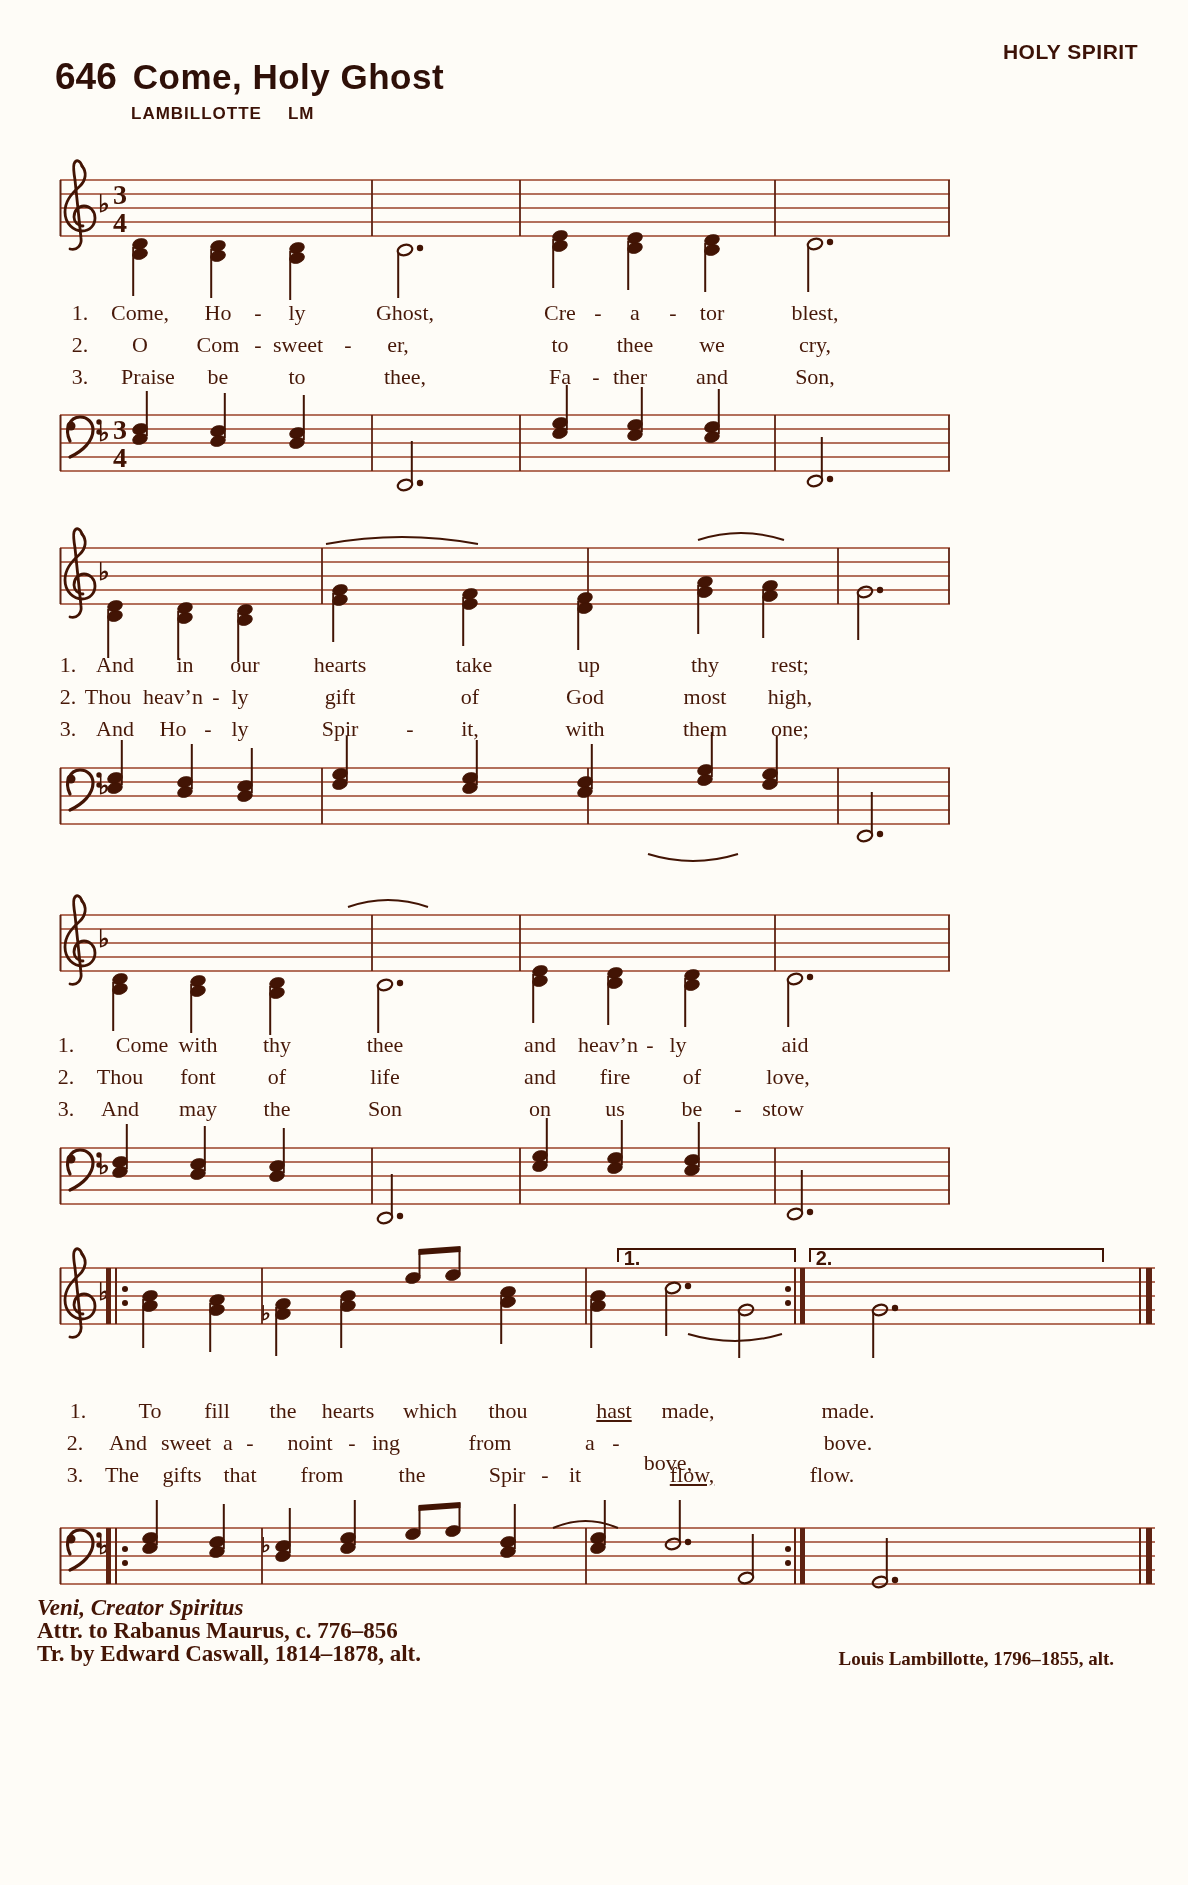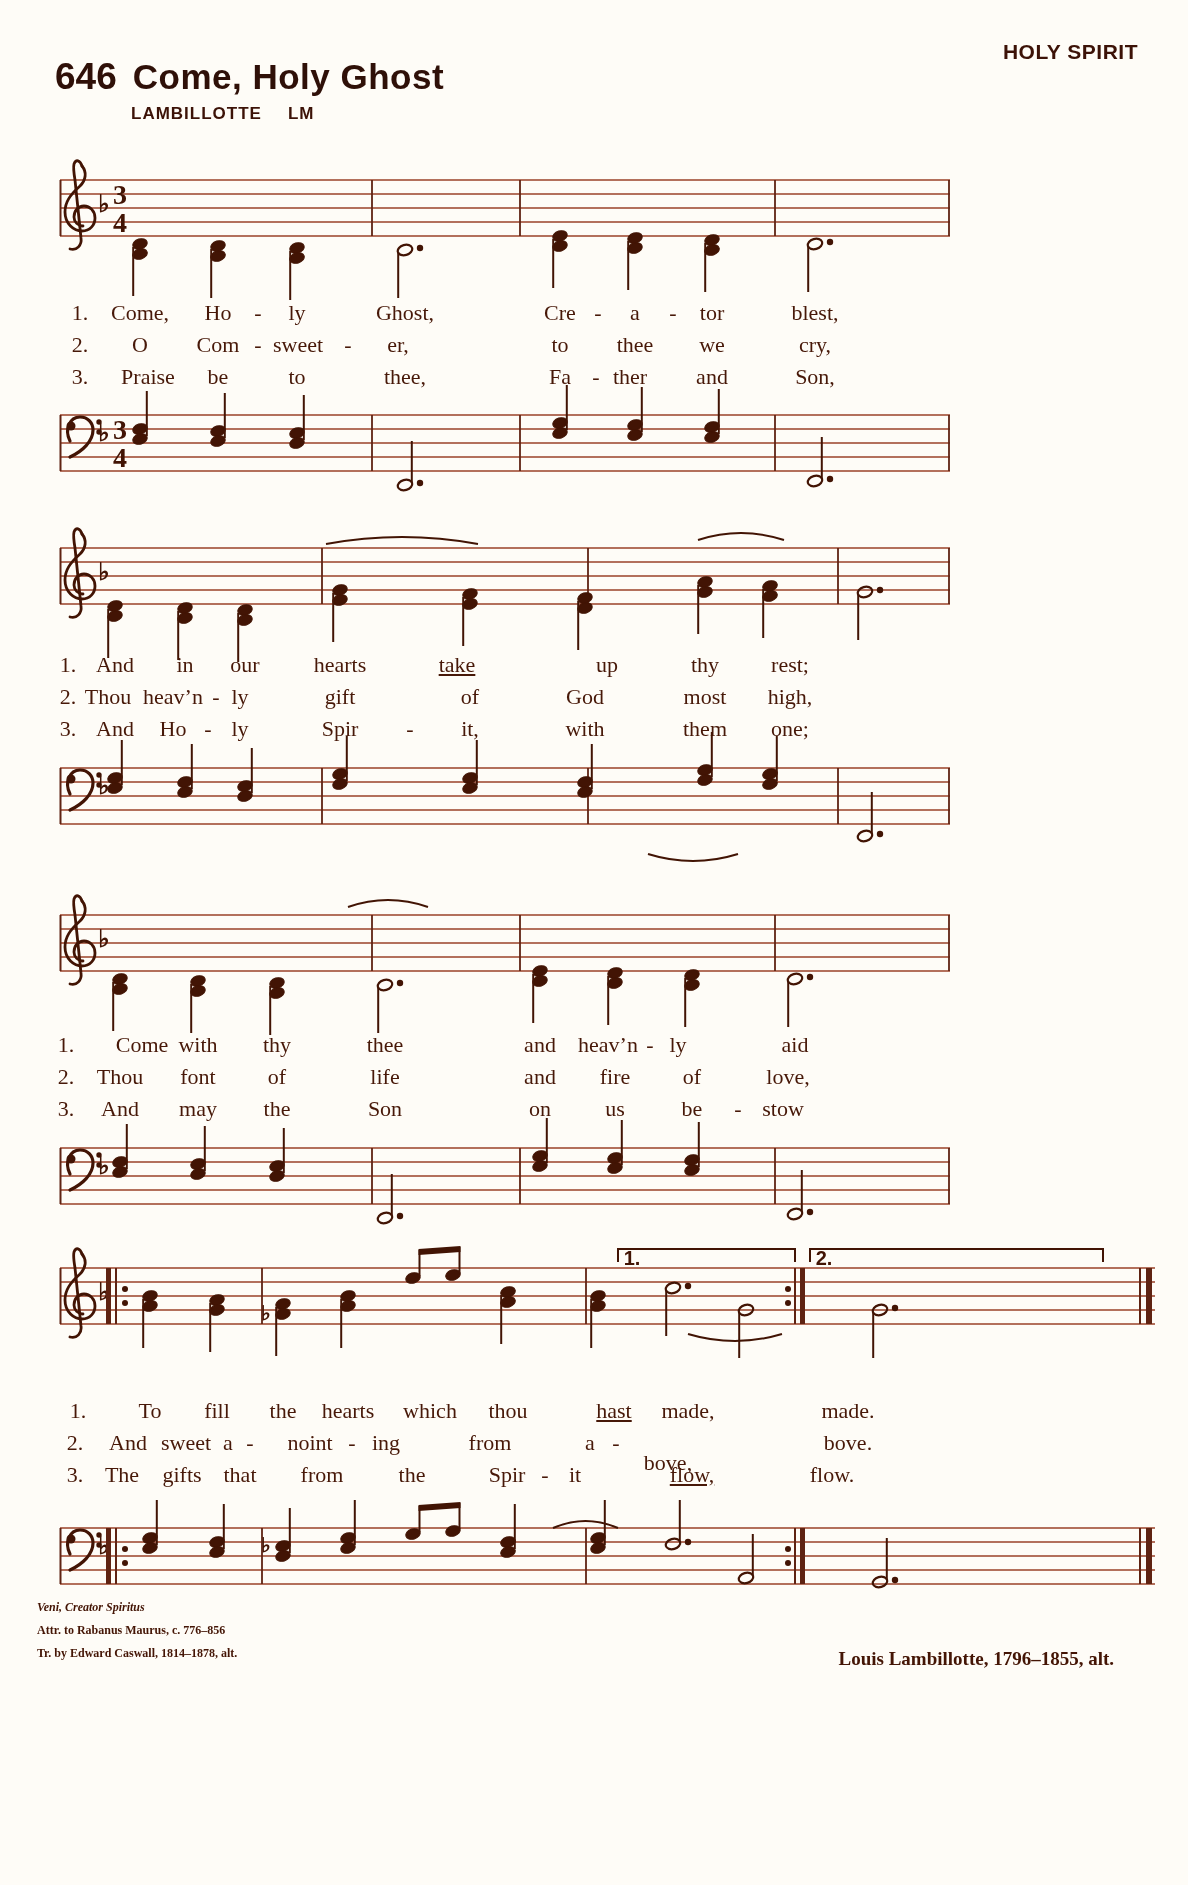--- a/index.html
+++ b/index.html
@@ -28,21 +28,21 @@
   #st1{top:518px}  #sb1{top:738px}
   #st2{top:885px}  #sb2{top:1118px}
   #st3{top:1238px} #sb3{top:1498px}
   .lyrics{position:absolute;left:58px;width:1100px;height:100px;}
   #lyr0{top:300px} #lyr1{top:652px} #lyr2{top:1032px} #lyr3{top:1398px}
   .lyric-line{position:absolute;left:0;width:100%;height:32px;}
   .lyric-line span{
     position:absolute;transform:translateX(-50%);
     font-size:22px;white-space:nowrap;color:#471808;
   }
-  .credits-left{position:absolute;left:37px;top:1596px;font-size:12px;font-weight:bold;color:#441505;line-height:23px;}
+  .credits-left{position:absolute;left:37px;top:1596px;font-size:23px;font-weight:bold;color:#441505;line-height:23px;}
   .credit-src{font-style:italic;}
   .credit-right{position:absolute;right:74px;top:1648px;font-size:19px;font-weight:bold;color:#441505;}
 </style>
 </head>
 <body>
 
 <svg width="0" height="0" style="position:absolute" aria-hidden="true">
   <defs>
     <g id="gclef" stroke="#421404" stroke-width="2.8" fill="none" stroke-linecap="round">
       <path d="M 24 16 C 29 22 28 30 22 36 C 12 45 7 52 7 62 C 7 74 16 81 24 81 C 32 81 37 75 37 68 C 37 61 32 56 26 56 C 20 56 16 61 16 67 C 16 72 20 76 25 76"></path>
@@ -232,22 +232,22 @@
     <path d="M 268 26 Q 344 12 420 26" stroke="#421404" stroke-width="2" fill="none"></path>
     <path d="M 640 22 Q 683 8 726 22" stroke="#421404" stroke-width="2" fill="none"></path>
   </svg>
 <div class="lyrics" id="lyr1">
     <div class="lyric-line" style="top: 0px;">
       <span style="left: 10px;">1.</span>
       <span style="left: 57px;">And</span>
       <span style="left: 127px;">in</span>
       <span style="left: 187px;">our</span>
       <span style="left: 282px;">hearts</span>
-      <span style="left: 399px; text-decoration: underline;">take</span>
-      <span style="left: 549px;">up</span>
+      <span style="left: 416px;">take</span>
+      <span style="left: 531px;">up</span>
       <span style="left: 647px;">thy</span>
       <span style="left: 732px;">rest;</span>
     </div>
     <div class="lyric-line" style="top: 32px;">
       <span style="left: 10px;">2.</span>
       <span style="left: 50px;">Thou</span>
       <span style="left: 115px;">heav’n</span>
       <span style="left: 158px;">-</span>
       <span style="left: 182px;">ly</span>
       <span style="left: 282px;">gift</span>

